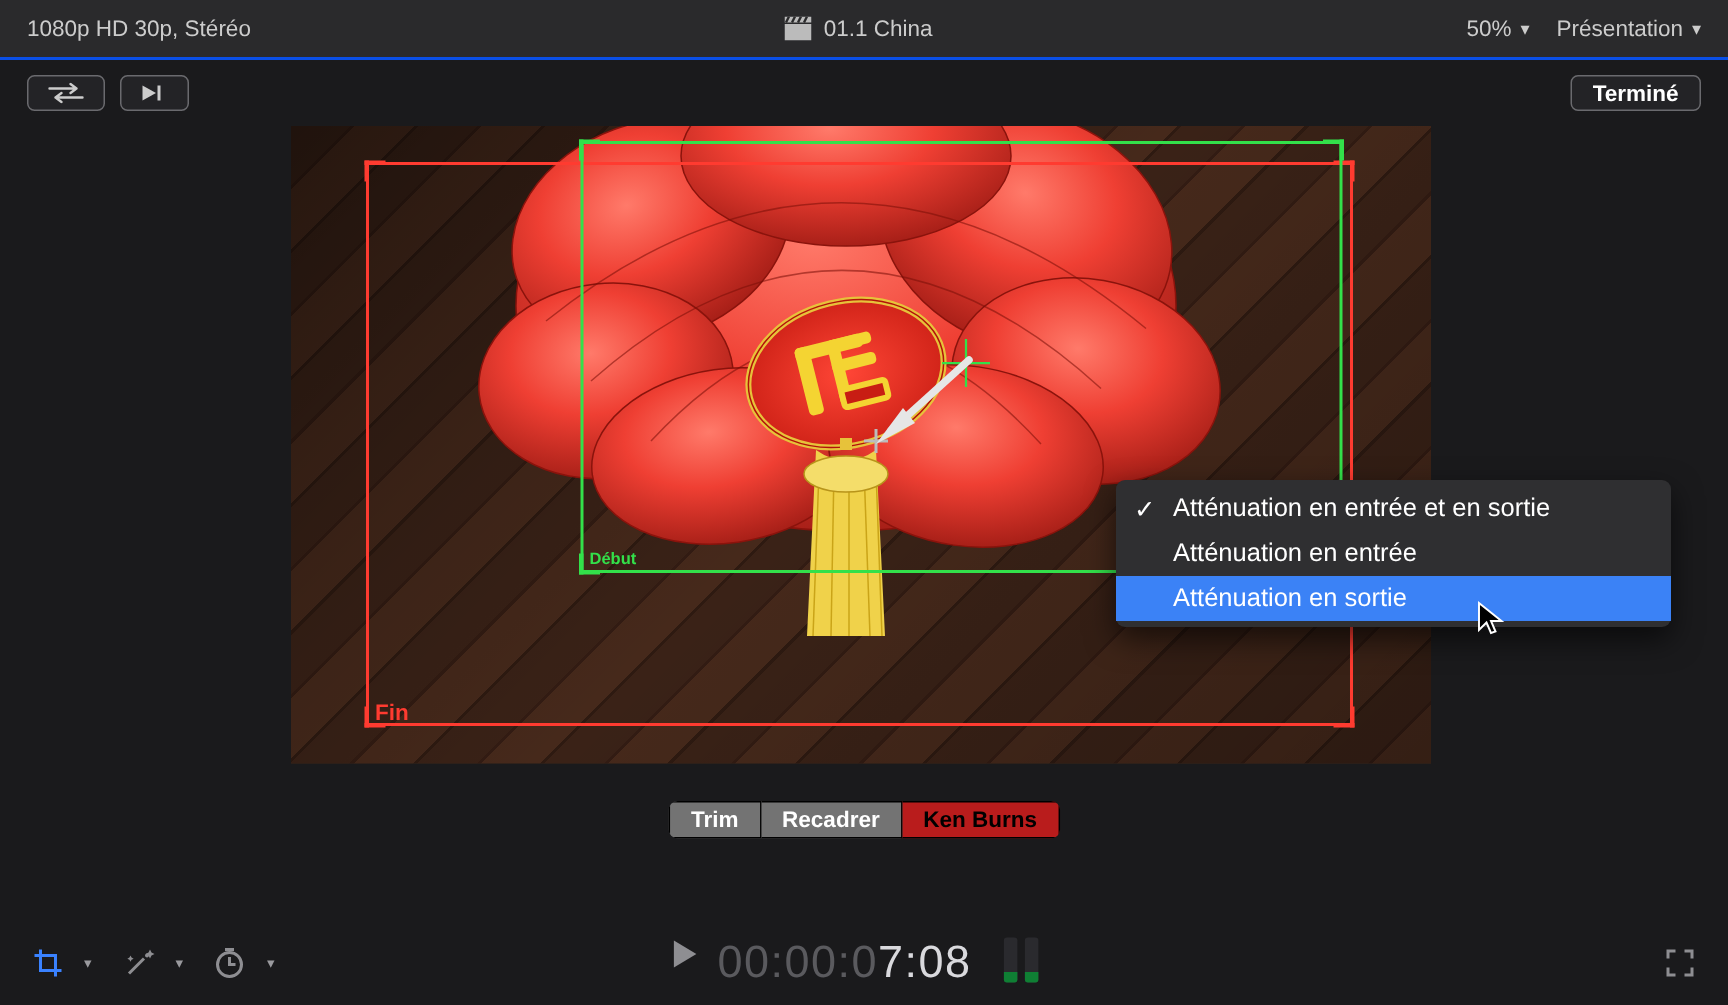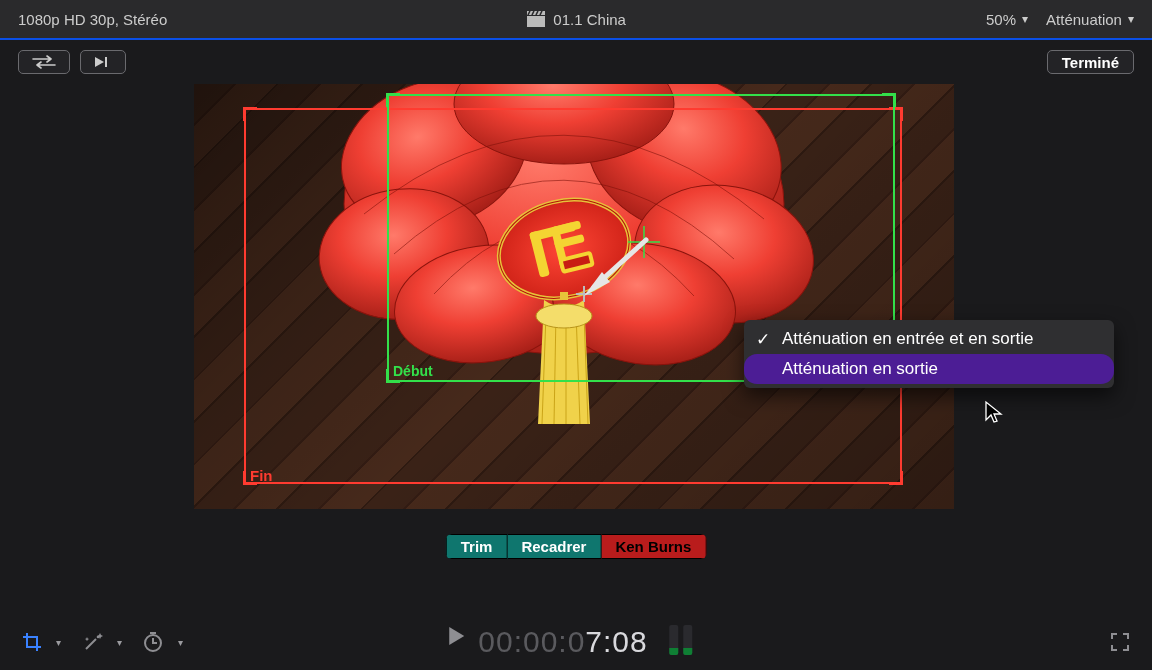--- a/index.html
+++ b/index.html
@@ -20,38 +20,38 @@
   .viewer-area { flex: 1 1 auto; position: relative; background: #1a1a1c; }
   .video-frame { position: absolute; left: 194px; top: 0; width: 760px; height: 425px; background: #3a2418; overflow: hidden; }
   .bg-wood { position: absolute; inset: 0; background:
     linear-gradient(135deg, rgba(0,0,0,0.45) 0%, rgba(0,0,0,0.15) 30%, rgba(0,0,0,0) 50%, rgba(0,0,0,0.25) 100%),
     repeating-linear-gradient(135deg, #3a2217 0 28px, #331c13 28px 30px, #46291b 30px 58px, #2e1a11 58px 60px);
   }
   .lantern { position: absolute; left: 90px; top: -40px; width: 560px; height: 380px; }
   .overlay { position: absolute; inset: 0; }
   .start-rect { position: absolute; border: 2px solid #33e04a; }
   .end-rect { position: absolute; border: 2px solid #ff3b30; padding-left: 44px; }
-  .start-rect .lbl { position: absolute; left: 4px; bottom: 1px; color: #33e04a; font-weight: 700; font-size: 14px; }
+  .start-rect .lbl { position: absolute; left: 4px; bottom: 1px; color: #33e04a; font-weight: 700; font-size: 11px; }
   .end-rect .lbl { position: absolute; left: 4px; bottom: -2px; color: #ff3b30; font-weight: 700; font-size: 15px; }
   .corner { position: absolute; width: 14px; height: 14px; }
   .corner.g { border: 3px solid #33e04a; }
   .corner.r { border: 3px solid #ff3b30; }
   .corner.tl { top: -3px; left: -3px; border-right: none; border-bottom: none; }
   .corner.tr { top: -3px; right: -3px; border-left: none; border-bottom: none; }
   .corner.bl { bottom: -3px; left: -3px; border-right: none; border-top: none; }
   .corner.br { bottom: -3px; right: -3px; border-left: none; border-top: none; }
   .cross svg { display:block; }
   .arrow svg { display:block; }
   .ctx-menu { position: absolute; background: #2f2f31; border-radius: 6px; box-shadow: 0 8px 20px rgba(0,0,0,0.6); padding: 4px 0; color: #fff; font-size: 17px; min-width: 370px; }
   .ctx-item { display: flex; align-items: center; height: 30px; padding: 0 14px 0 12px; gap: 8px; white-space: nowrap; }
   .ctx-item .check { width: 18px; display: inline-block; }
-  .ctx-item.hover { background: #4c1d95; color: #fff; border-radius: 13px; }
+  .ctx-item.hover { background: #3b82f6; color: #fff; }
   .cursor-img { position: absolute; }
   .mode-tabs { position: absolute; left: 50%; transform: translateX(-50%); top: 450px; display: inline-flex; border-radius: 6px; overflow: hidden; font-size: 15px; font-weight: 700; }
-  .mode-tabs .tab { padding: 3px 14px; background: #0f766e; color: #fff; border: 1px solid #000; }
+  .mode-tabs .tab { padding: 3px 14px; background: #737373; color: #fff; border: 1px solid #000; }
   .mode-tabs .tab + .tab { border-left: none; }
   .mode-tabs .tab.active { background: #b91c1c; color: #000; }
   .status-bar { height: 56px; background: #1a1a1c; display: flex; align-items: center; padding: 0 14px; gap: 14px; position: relative; }
   .sb-left { display: flex; align-items: center; gap: 14px; }
   .icon-btn { width: 36px; height: 30px; display: inline-flex; align-items: center; justify-content: center; color: #8e8e92; }
   .icon-btn.active { color: #2f7fff; }
   .icon-chev { font-size: 10px; color: #9a9a9e; margin-left: -8px; }
   .sb-center { position: absolute; left: 50%; transform: translateX(-50%); display: flex; align-items: flex-start; gap: 12px; }
   .play-tri svg { display:block; }
   .timecode { font-family: "Helvetica Neue", Arial, sans-serif; font-weight: 300; font-size: 30px; letter-spacing: 1px; color: #5a5a5e; }
@@ -80,21 +80,21 @@
           </svg>
       </span>
       <span>01.1 China</span>
     </div>
     <div class="top-right">
       <div class="zoom">
         <span>50%</span>
         <span class="chev">▾</span>
       </div>
       <div class="zoom">
-        <span>Atténuation</span>
+        <span>Présentation</span>
         <span class="chev">▾</span>
       </div>
     </div>
   </div>
 
   <div class="tool-row">
     <span class="pill-btn small">
       <svg width="30" height="14" viewBox="0 0 30 14">
         <path d="M4 4 H22 M22 4 L18 1 M22 4 L18 7" stroke="#ccc" stroke-width="1.6" fill="none" stroke-linecap="round"></path>
         <path d="M26 10 H8 M8 10 L12 7 M8 10 L12 13" stroke="#ccc" stroke-width="1.6" fill="none" stroke-linecap="round"></path>
@@ -208,20 +208,24 @@
           </svg>
         </div>
       </div>
     </div>
 
     <div class="ctx-menu" style="left:744px; top:236px;">
       <div class="ctx-item">
         <span class="check">✓</span>
         <span>Atténuation en entrée et en sortie</span>
       </div>
+      <div class="ctx-item">
+        <span class="check"></span>
+        <span>Atténuation en entrée</span>
+      </div>
       <div class="ctx-item hover">
         <span class="check"></span>
         <span>Atténuation en sortie</span>
       </div>
     </div>
 
     <div class="cursor-img" style="left:984px; top:316px;">
       <svg width="20" height="24" viewBox="0 0 20 24">
           <path d="M2 2 L2 20 L7 15 L10 22 L13 21 L10 14 L17 14 Z" fill="#000" stroke="#fff" stroke-width="1.3"></path>
         </svg>

